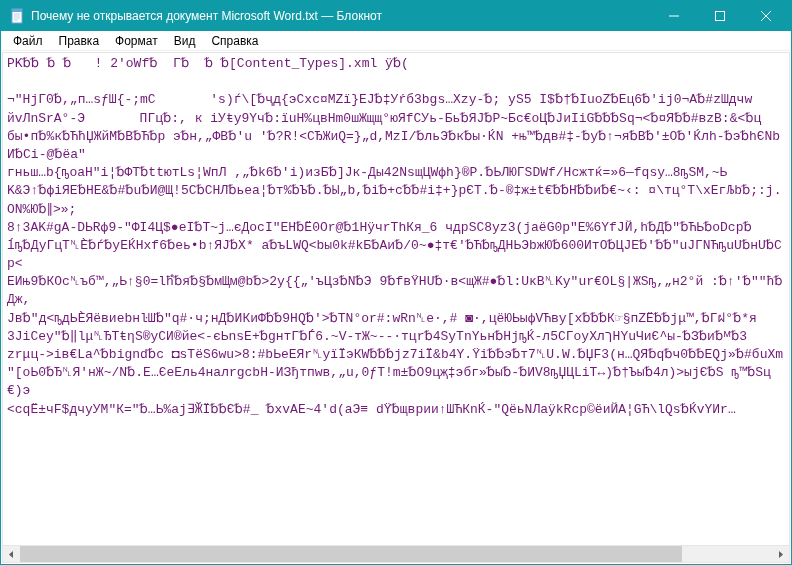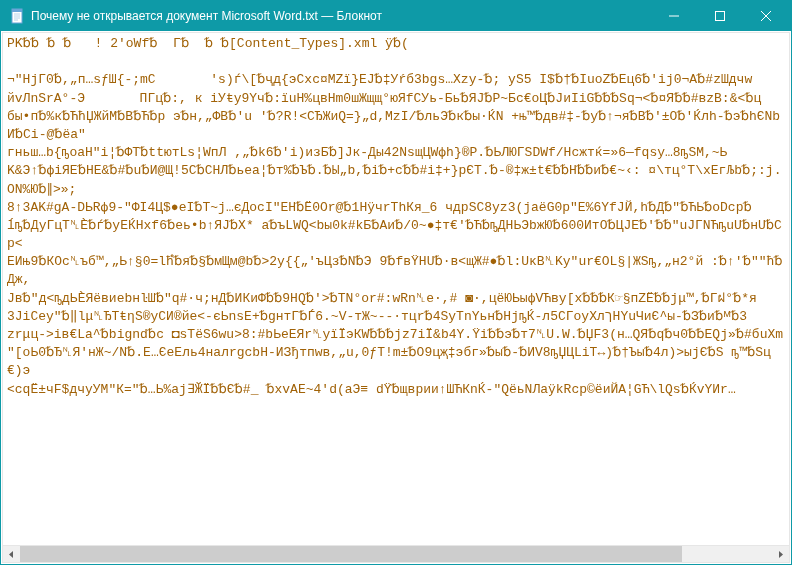--- a/index.html
+++ b/index.html
@@ -77,21 +77,21 @@
     }
     .text-content {
       flex: 1;
       padding: 2px 4px;
       font-family: Consolas, 'Courier New', monospace;
       font-size: 13px;
       line-height: 1.4;
       white-space: pre-wrap;
       word-break: break-all;
       overflow: hidden;
-      color: #a16207;
+      color: #701a75;
     }
     .scrollbar-h {
       height: 17px;
       background: #f0f0f0;
       display: flex;
       align-items: center;
       border-top: 1px solid #e6e6e6;
     }
     .scroll-btn {
       width: 17px;
@@ -147,20 +147,27 @@
       </div>
       <div class="titlebar-btn close">
         <svg width="10" height="10" viewBox="0 0 10 10">
             <line x1="0" y1="0" x2="10" y2="10" stroke="#fff" stroke-width="1"></line>
             <line x1="10" y1="0" x2="0" y2="10" stroke="#fff" stroke-width="1"></line>
           </svg>
       </div>
     </div>
   </div>
 
+  <div class="menubar">
+    <span class="menu-item">Файл</span>
+    <span class="menu-item">Правка</span>
+    <span class="menu-item">Формат</span>
+    <span class="menu-item">Вид</span>
+    <span class="menu-item">Справка</span>
+  </div>
 
   <div class="content-area">
     <div class="text-content">PK␢␢ ␢ ␢   ! 2'oWf␢  Г␢  ␢ ␢[Content_Types].xml ÿ␢(
 
 ¬"HjГ0␢,„п…sƒШ{-;mC       's)ѓ\[␢ҷд{эCxc¤MZï}EJ␢‡Уŕб3bgs…Xzy-␢; yS5 I$␢†␢IuoZ␢Ец6␢'ij0¬A␢#zШдчw
 йvЛnSrА°-Э       ПГц␢:, к iУŧy9Yч␢:ïuH%цвНm0шЖщщ°юЯfCУь-Бь␢ЯJ␢P~Бc€оЦ␢ЈиIiG␢␢␢Sq¬&lt;␢¤Я␢␢#вzВ:&amp;&lt;␢ц
 бы•п␢%к␢ЋћЏЖйM␢В␢Ћ␢р э␢н,„ФВ␢'u '␢?R!&lt;CЂЖиQ=}„d,MzI/␢льЭ␢к␢ы·ЌN +њ™␢дв#‡-␢у␢↑¬я␢В␢'±О␢'Ќлh-␢э␢hЄNbИ␢Ci-@␢ёа"
 гньш…b{ҧoaН"i¦␢ФТ␢ttютLs¦WпЛ ,„␢k6␢'i)изБ␢]Jк-Ды42NsщЦWфh}®P.␢ЬЛЮГSDWf/Нсжтќ=»6—fqsy…8ҧSM,~Ь
 K&amp;Э↑␢фіЯЕ␢НЕ&amp;␢#␢u␢И@Щ!5C␢CНЛ␢ьеа¦␢т%␢Ъ␢.␢Ы„b,␢i␢+c␢␢#i‡+}pЄT.␢-®‡ж±t€␢␢H␢␢и␢€~‹: ¤\тц°T\xЕгЉb␢;:j.ON%Ю␢∥&gt;»;
 8↑3AK#gA-DЬRф9-"ФI4Ц$●eI␢T~j…єДоcI"EН␢Ё0Or@␢1НÿчrТhКя_6 чдрSC8yz3(jaёG0p"E%6YfЈЙ,h␢Д␢"␢ЋЬ␢оDcp␢

